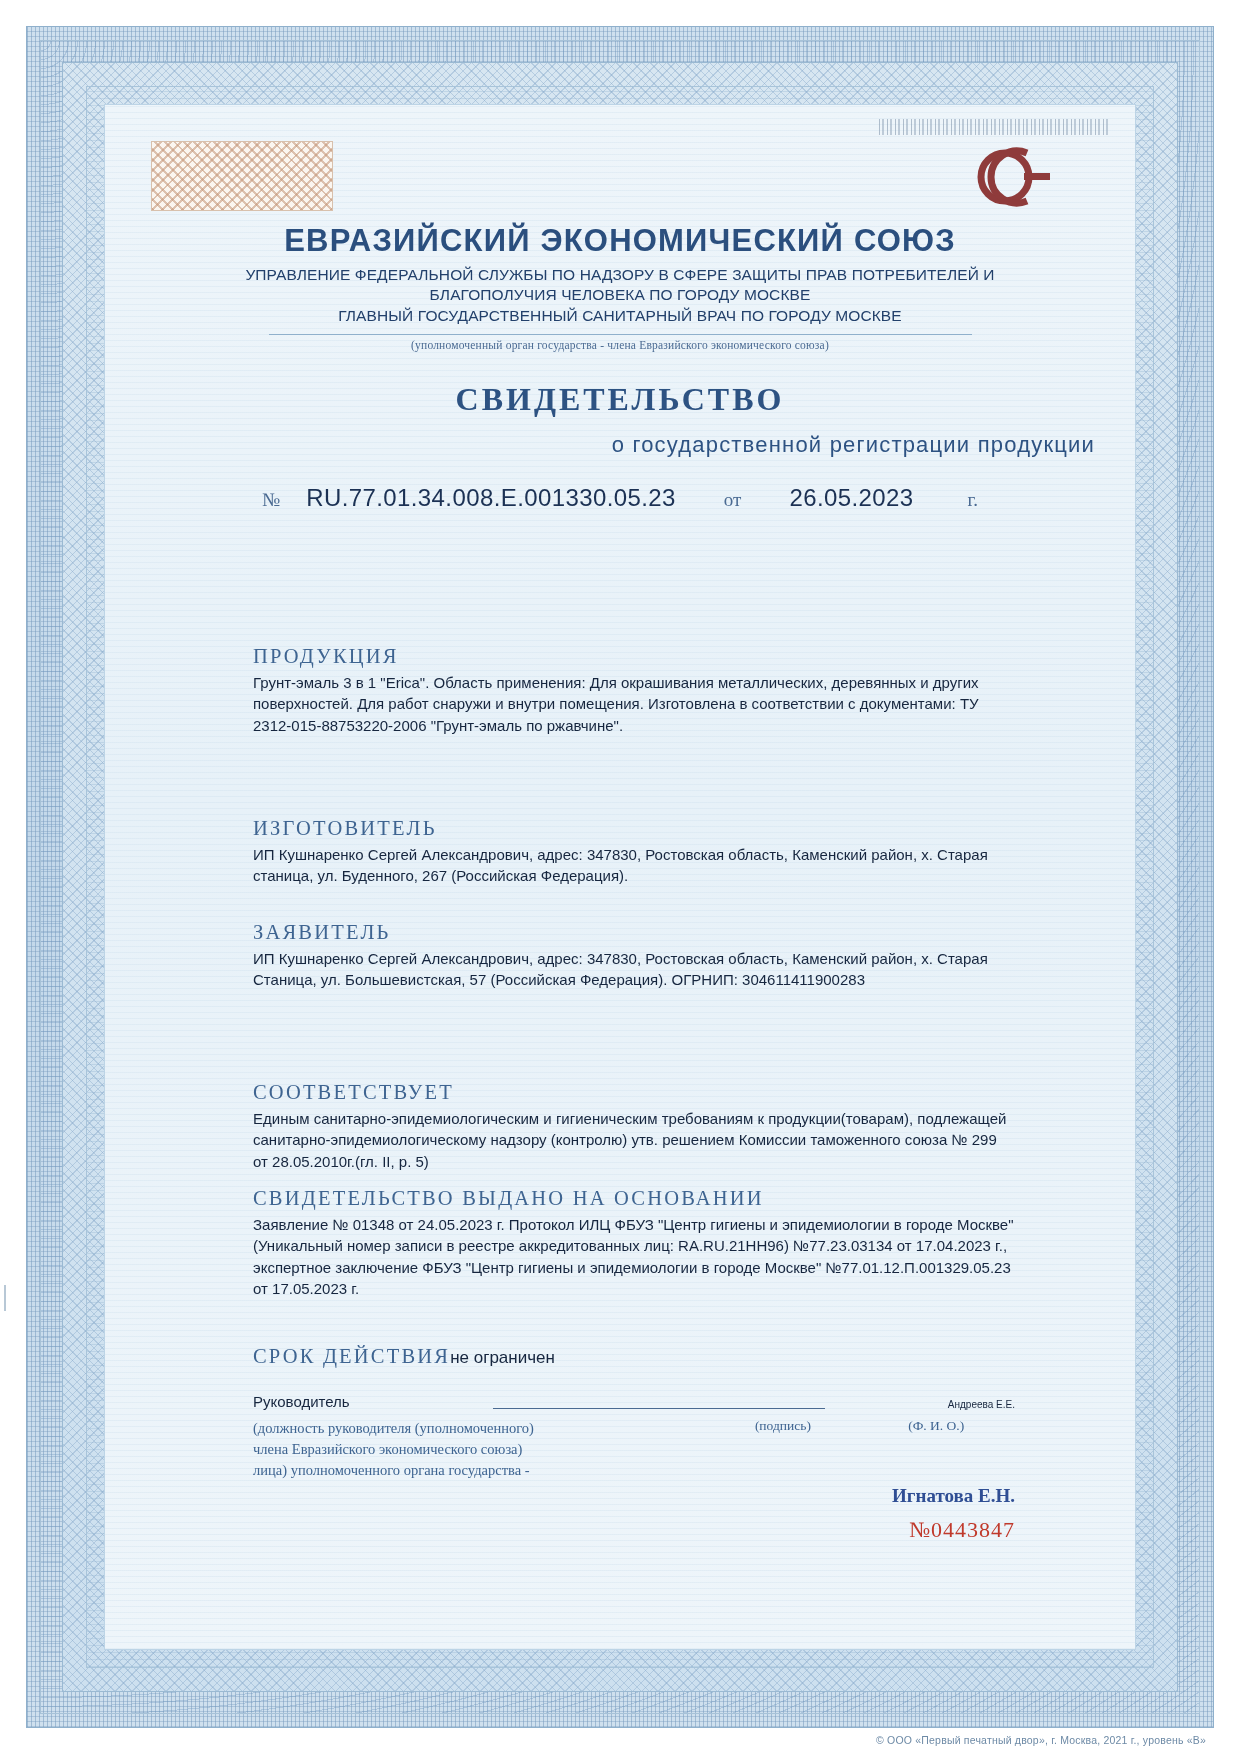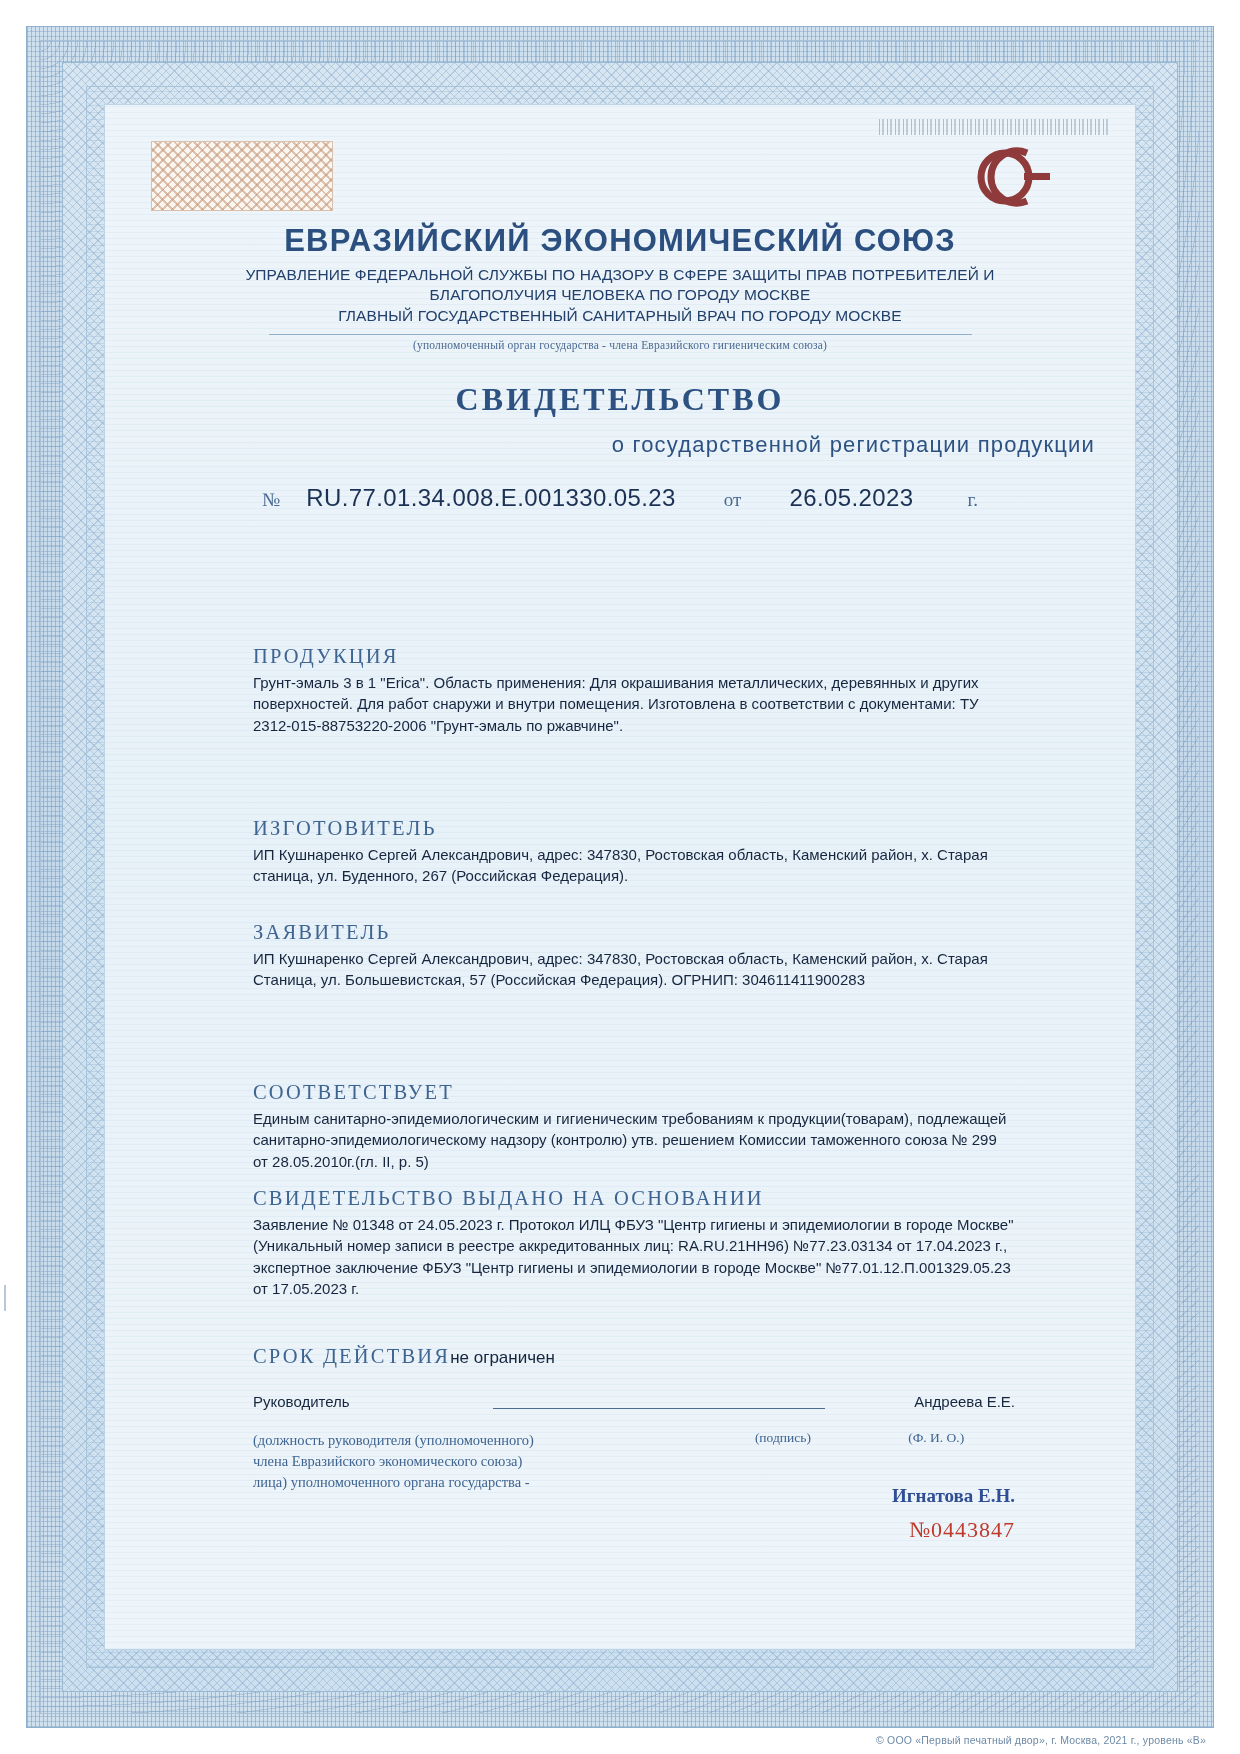--- a/index.html
+++ b/index.html
@@ -278,30 +278,30 @@
     padding-bottom: 2px;
     width: 230px;
   }
   .sig-line-mid {
     flex: 1;
     border-bottom: 1px solid #4a6a92;
     margin: 0 10px 3px 10px;
     height: 1px;
   }
   .sig-name {
-    font-size: 15px;
+    font-size: 10px;
     color: #16263f;
     width: 180px;
     text-align: right;
     padding-bottom: 2px;
   }
   .sig-caption-row {
     display: flex;
     justify-content: space-between;
-    margin-top: 18px;
+    margin-top: 6px;
   }
   .sig-caption-left {
     font-family: "Liberation Serif", serif;
     font-size: 14.5px;
     color: #3e6491;
     line-height: 1.45;
     width: 520px;
   }
   .sig-caption-sign {
     font-family: "Liberation Serif", serif;
@@ -373,21 +373,21 @@
       <path d="M60 8 A26 26 0 1 0 60 56" fill="none" stroke="#8f3b3b" stroke-width="7" stroke-linecap="butt"></path>
       <rect x="57" y="28" width="26" height="7" fill="#8f3b3b"></rect>
     </svg>
 
     <div class="header">
       <div class="org-title">ЕВРАЗИЙСКИЙ ЭКОНОМИЧЕСКИЙ СОЮЗ</div>
       <div class="org-line">УПРАВЛЕНИЕ ФЕДЕРАЛЬНОЙ СЛУЖБЫ ПО НАДЗОРУ В СФЕРЕ ЗАЩИТЫ ПРАВ ПОТРЕБИТЕЛЕЙ И</div>
       <div class="org-line">БЛАГОПОЛУЧИЯ ЧЕЛОВЕКА ПО ГОРОДУ МОСКВЕ</div>
       <div class="org-line">ГЛАВНЫЙ ГОСУДАРСТВЕННЫЙ САНИТАРНЫЙ ВРАЧ ПО ГОРОДУ МОСКВЕ</div>
       <div class="hr-thin"></div>
-      <div class="sub-note">(уполномоченный орган государства - члена Евразийского гигиеническим союза)</div>
+      <div class="sub-note">(уполномоченный орган государства - члена Евразийского экономического союза)</div>
 
       <div class="cert-title">СВИДЕТЕЛЬСТВО</div>
       <div class="cert-sub">о государственной регистрации продукции</div>
 
       <div class="numrow">
         <span class="lbl">№</span>
         <span class="gap-l"></span>
         <span class="val">RU.77.01.34.008.Е.001330.05.23</span>
         <span class="gap-m"></span>
         <span class="lbl">от</span>

